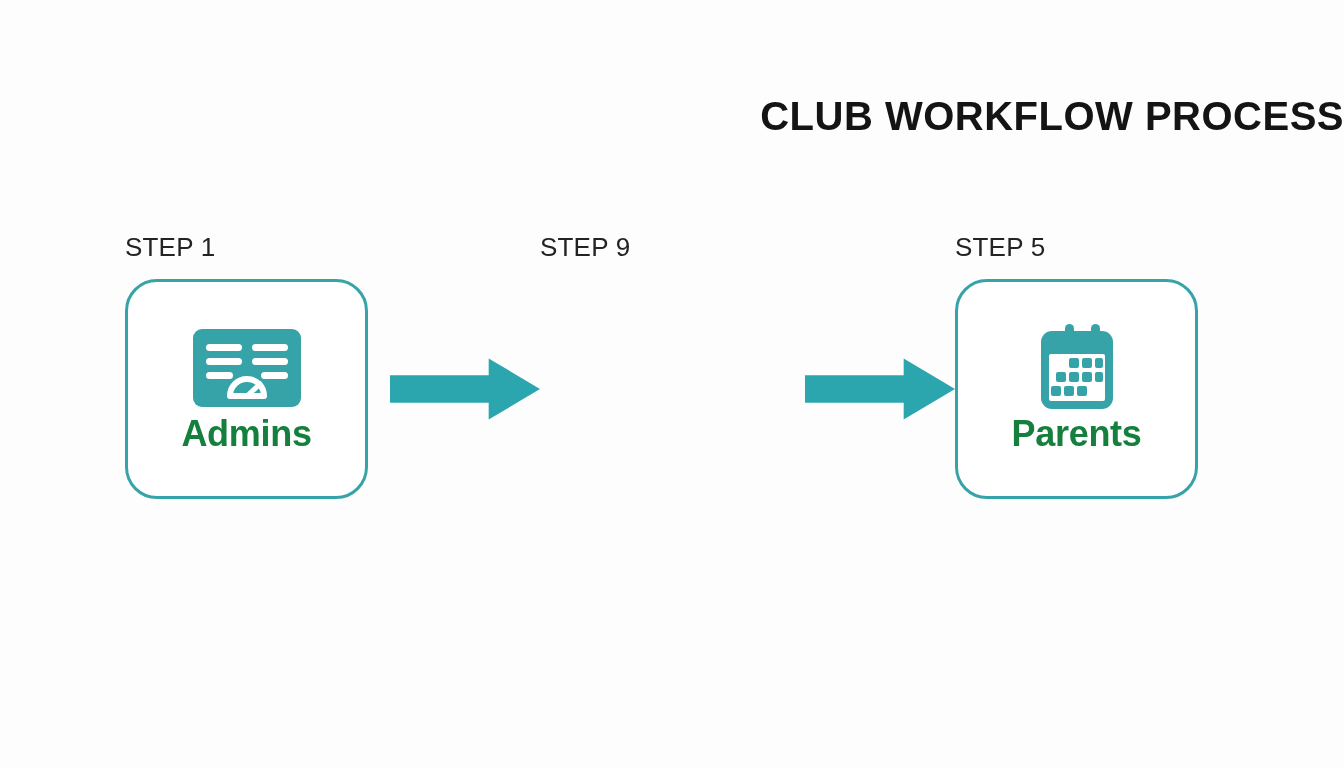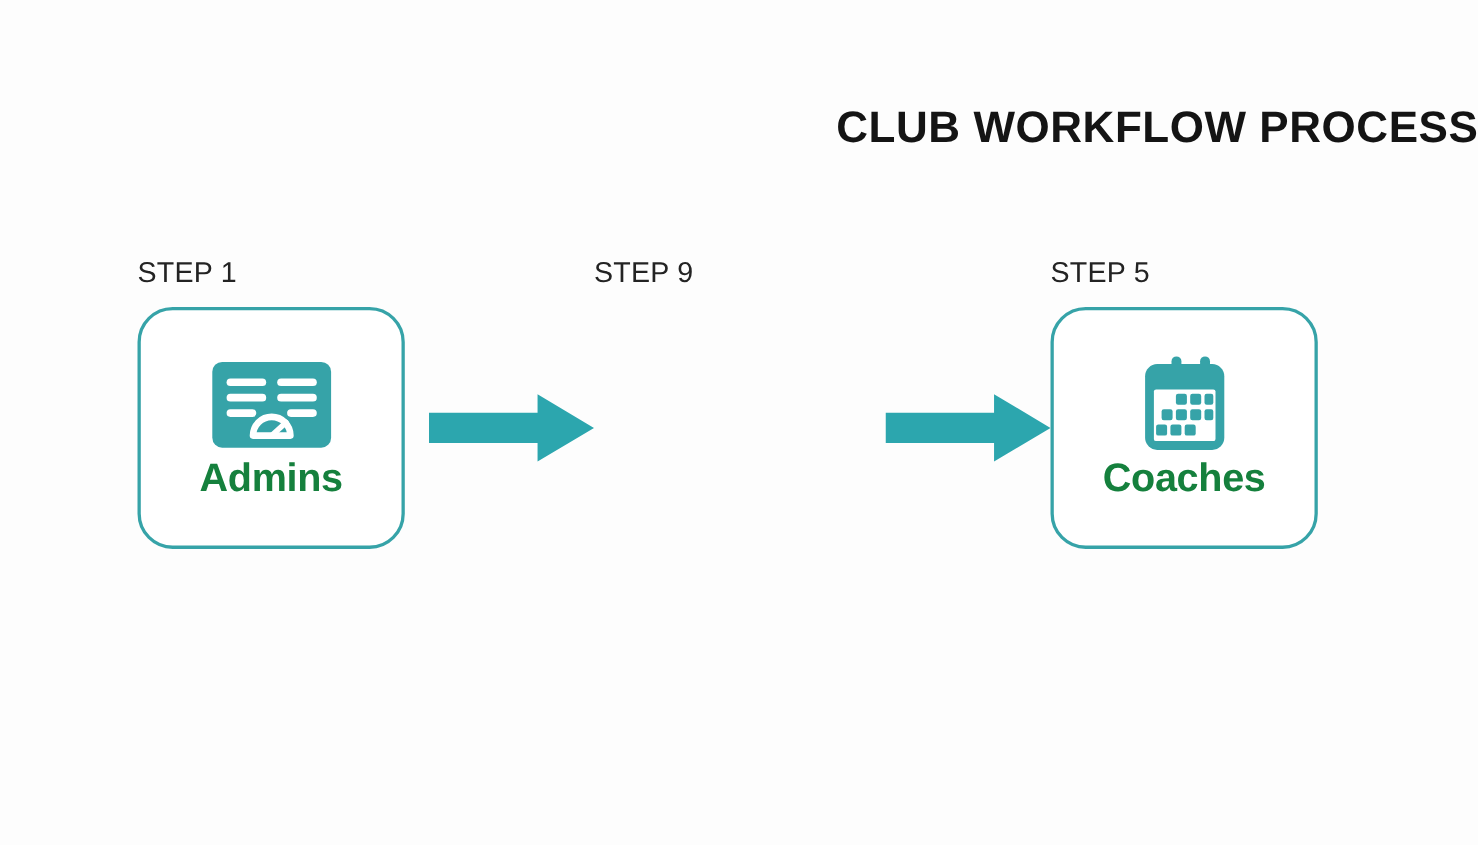--- a/index.html
+++ b/index.html
@@ -160,17 +160,17 @@
             <rect x="27" y="50" width="10" height="10" rx="2"></rect>
             <rect x="40" y="50" width="10" height="10" rx="2"></rect>
             <rect x="53" y="50" width="10" height="10" rx="2"></rect>
             <rect x="66" y="50" width="8" height="10" rx="2"></rect>
             <rect x="22" y="64" width="10" height="10" rx="2"></rect>
             <rect x="35" y="64" width="10" height="10" rx="2"></rect>
             <rect x="48" y="64" width="10" height="10" rx="2"></rect>
           </g>
         </svg>
       </div>
-      <div class="card-title">Coaches</div>
+      <div class="card-title">Parents</div>
     </div>
   </div>
 
 </div>
 
 </body></html>

